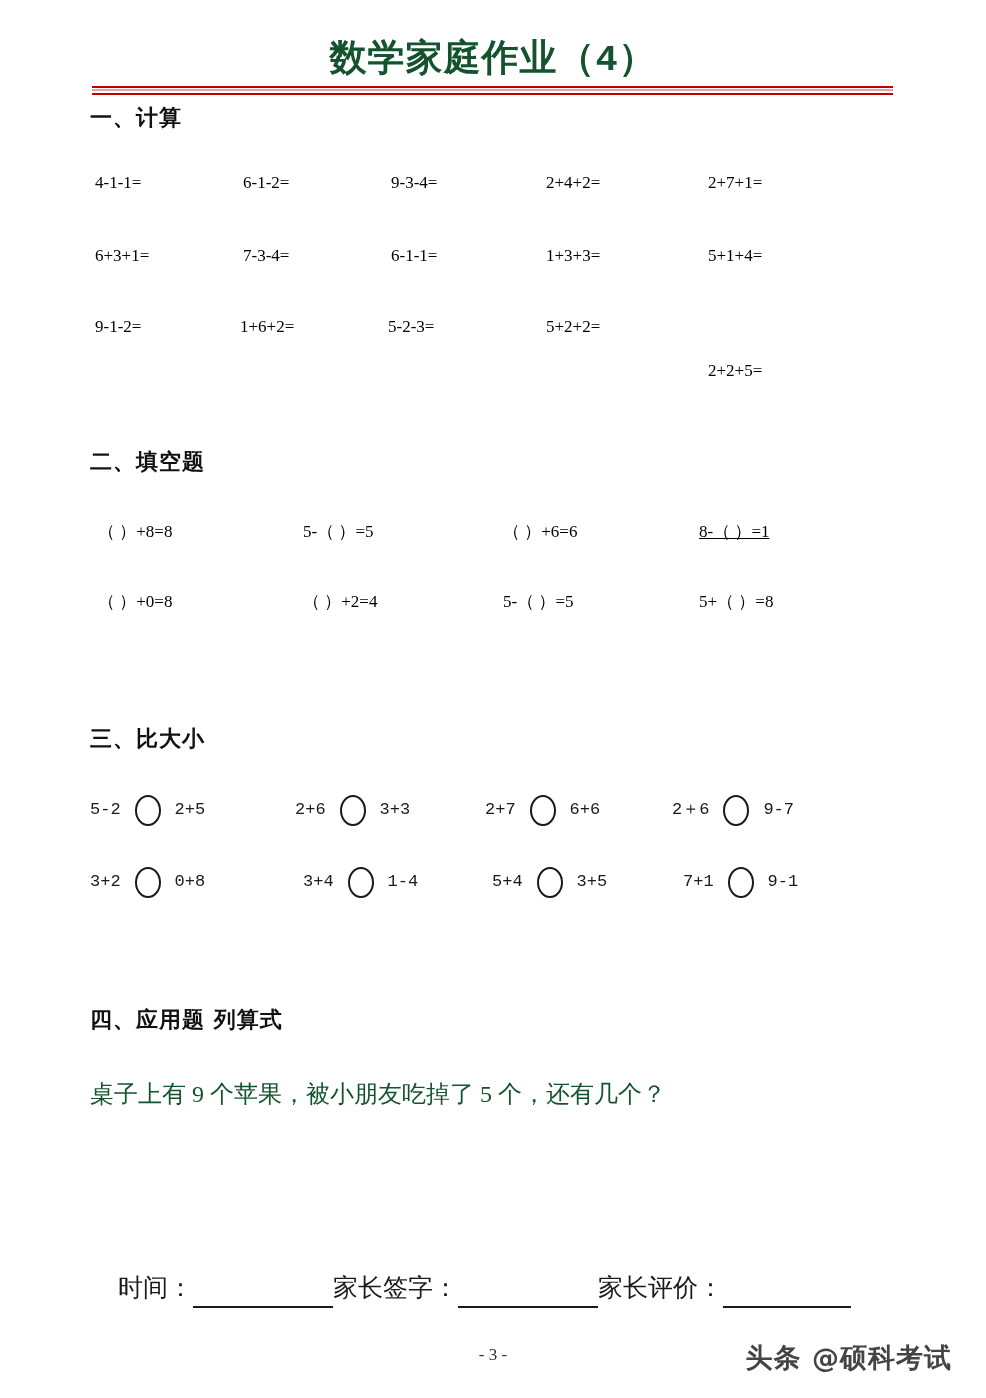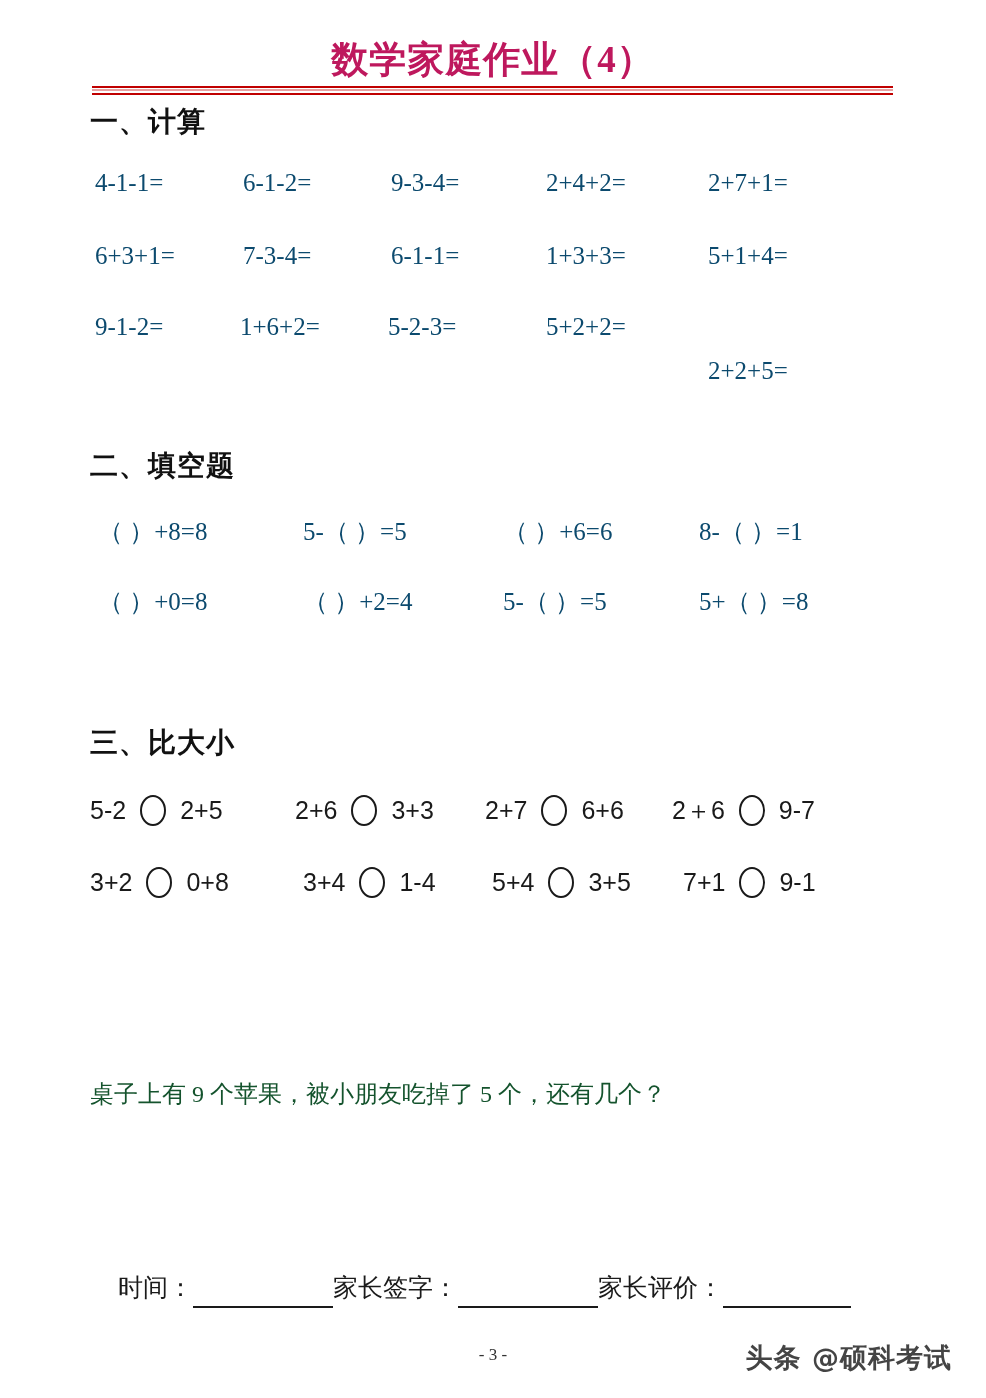--- a/index.html
+++ b/index.html
@@ -24,25 +24,25 @@
   
   .title-wrap {
     position: absolute;
     top: 38px;
     left: 0;
     width: 986px;
     text-align: center;
   }
   .title {
     display: inline-block;
-    font-family: Liberation Serif, serif;
+    font-family: Liberation Mono, monospace;
     font-size: 37px;
     font-weight: 700;
     letter-spacing: 1px;
-    color: #be185d;
+    color: #14532d;
     line-height: 1.2;
   }
   .title-rule {
     position: absolute;
     left: 92px;
     top: 86px;
     width: 801px;
     height: 9px;
     border-top: 2.5px solid #c00000;
     border-bottom: 2.5px solid #c00000;
@@ -54,53 +54,53 @@
     left: 0; right: 0;
     top: 1.4px;
     height: 1.6px;
     background: #e8a0a0;
   }
 
   
   .section-heading {
     position: absolute;
     font-family: "DejaVu Sans", "Liberation Sans", sans-serif;
-    font-size: 28px;
+    font-size: 22px;
     font-weight: 700;
     color: #111111;
     white-space: nowrap;
     letter-spacing: 1px;
   }
 
   
   .prow {
     position: absolute;
     left: 0;
     width: 986px;
     height: 34px;
   }
   .cell {
     position: absolute;
     top: 0;
     white-space: nowrap;
     font-family: "Liberation Serif", "DejaVu Serif", serif;
-    font-size: 25px;
+    font-size: 17px;
     line-height: 34px;
-    color: #0c4a6e;
+    color: #000000;
   }
 
   
   .cmp {
     position: absolute;
     top: 0;
     white-space: nowrap;
     display: flex;
     align-items: center;
-    font-family: Liberation Sans, sans-serif;
-    font-size: 25px;
+    font-family: Liberation Mono, monospace;
+    font-size: 17px;
     line-height: 34px;
     color: #1a1a1a;
     height: 40px;
   }
   .cmp .op { display: inline-block; }
   .circle {
     display: inline-block;
     width: 26px;
     height: 31px;
     border: 2px solid #1a1a1a;
@@ -201,21 +201,21 @@
     <span class="cell" style="left:546px;">5+2+2=</span>
     <span class="cell" style="left:708px;margin-top:44px;">2+2+5=</span>
   </div>
 
   <div class="section-heading" style="left:90px; top:447px;">二、填空题</div>
 
   <div class="prow" style="top:515px;">
     <span class="cell" style="left:98px;">（  ）+8=8</span>
     <span class="cell" style="left:303px;">5-（  ）=5</span>
     <span class="cell" style="left:503px;">（  ）+6=6</span>
-    <span class="cell" style="left:699px;">8-（  ）=1</span>
+    <span class="cell" style="left:699px;text-decoration:underline;">8-（  ）=1</span>
   </div>
 
   <div class="prow" style="top:585px;">
     <span class="cell" style="left:98px;">（  ）+0=8</span>
     <span class="cell" style="left:303px;">（  ）+2=4</span>
     <span class="cell" style="left:503px;">5-（  ）=5</span>
     <span class="cell" style="left:699px;">5+（  ）=8</span>
   </div>
 
   <div class="section-heading" style="left:90px; top:724px;">三、比大小</div>
@@ -259,20 +259,21 @@
       <span class="circle"></span>
       <span class="op">3+5</span>
     </span>
     <span class="cmp" style="left:683px;">
       <span class="op">7+1</span>
       <span class="circle"></span>
       <span class="op">9-1</span>
     </span>
   </div>
 
+  <div class="section-heading" style="left:90px; top:1005px;">四、应用题 列算式</div>
 
   <div class="word-problem" style="left:90px; top:1077px;">桌子上有 9 个苹果，被小朋友吃掉了 5 个，还有几个？</div>
 
   <div class="sign-row">
     <span class="lbl">时间：</span><span class="blank blank-a"></span><span class="lbl">家长签字：</span><span class="blank blank-b"></span><span class="lbl">家长评价：</span><span class="blank blank-c"></span>
   </div>
 
   <div class="page-number">- 3 -</div>
   <div class="watermark">头条 @硕科考试</div>
 

